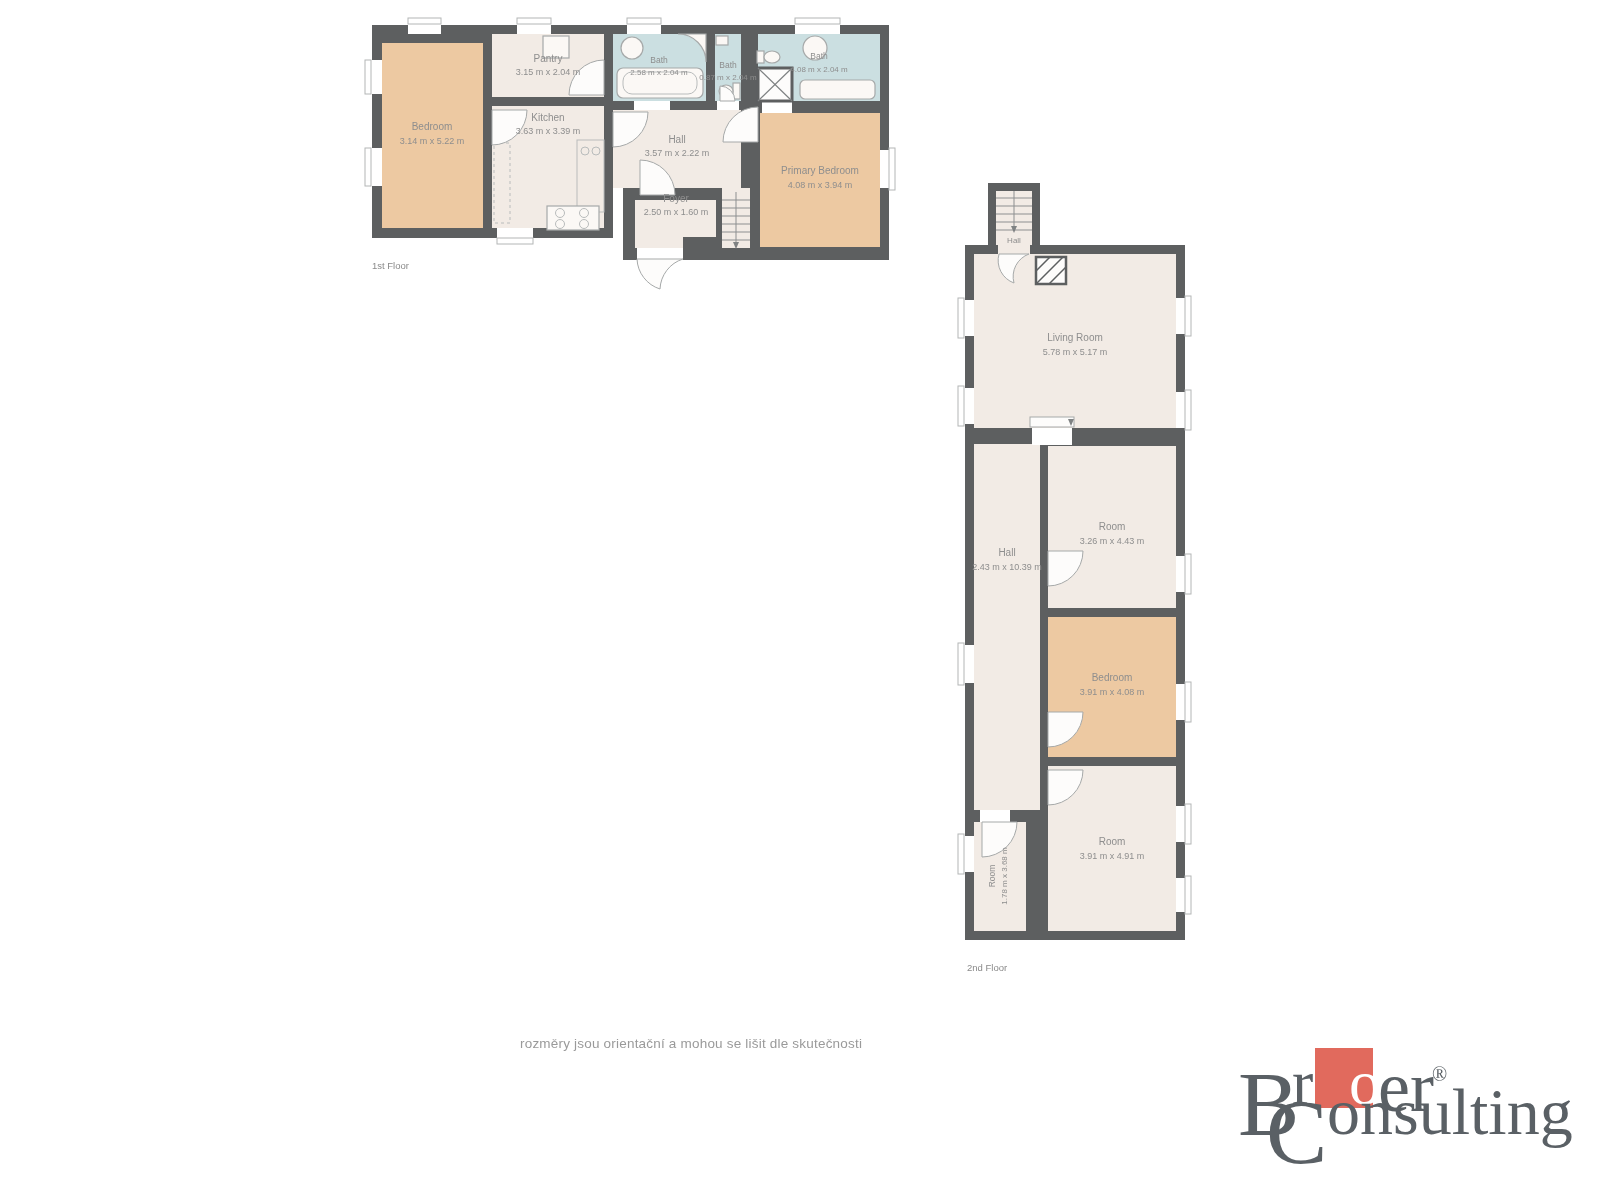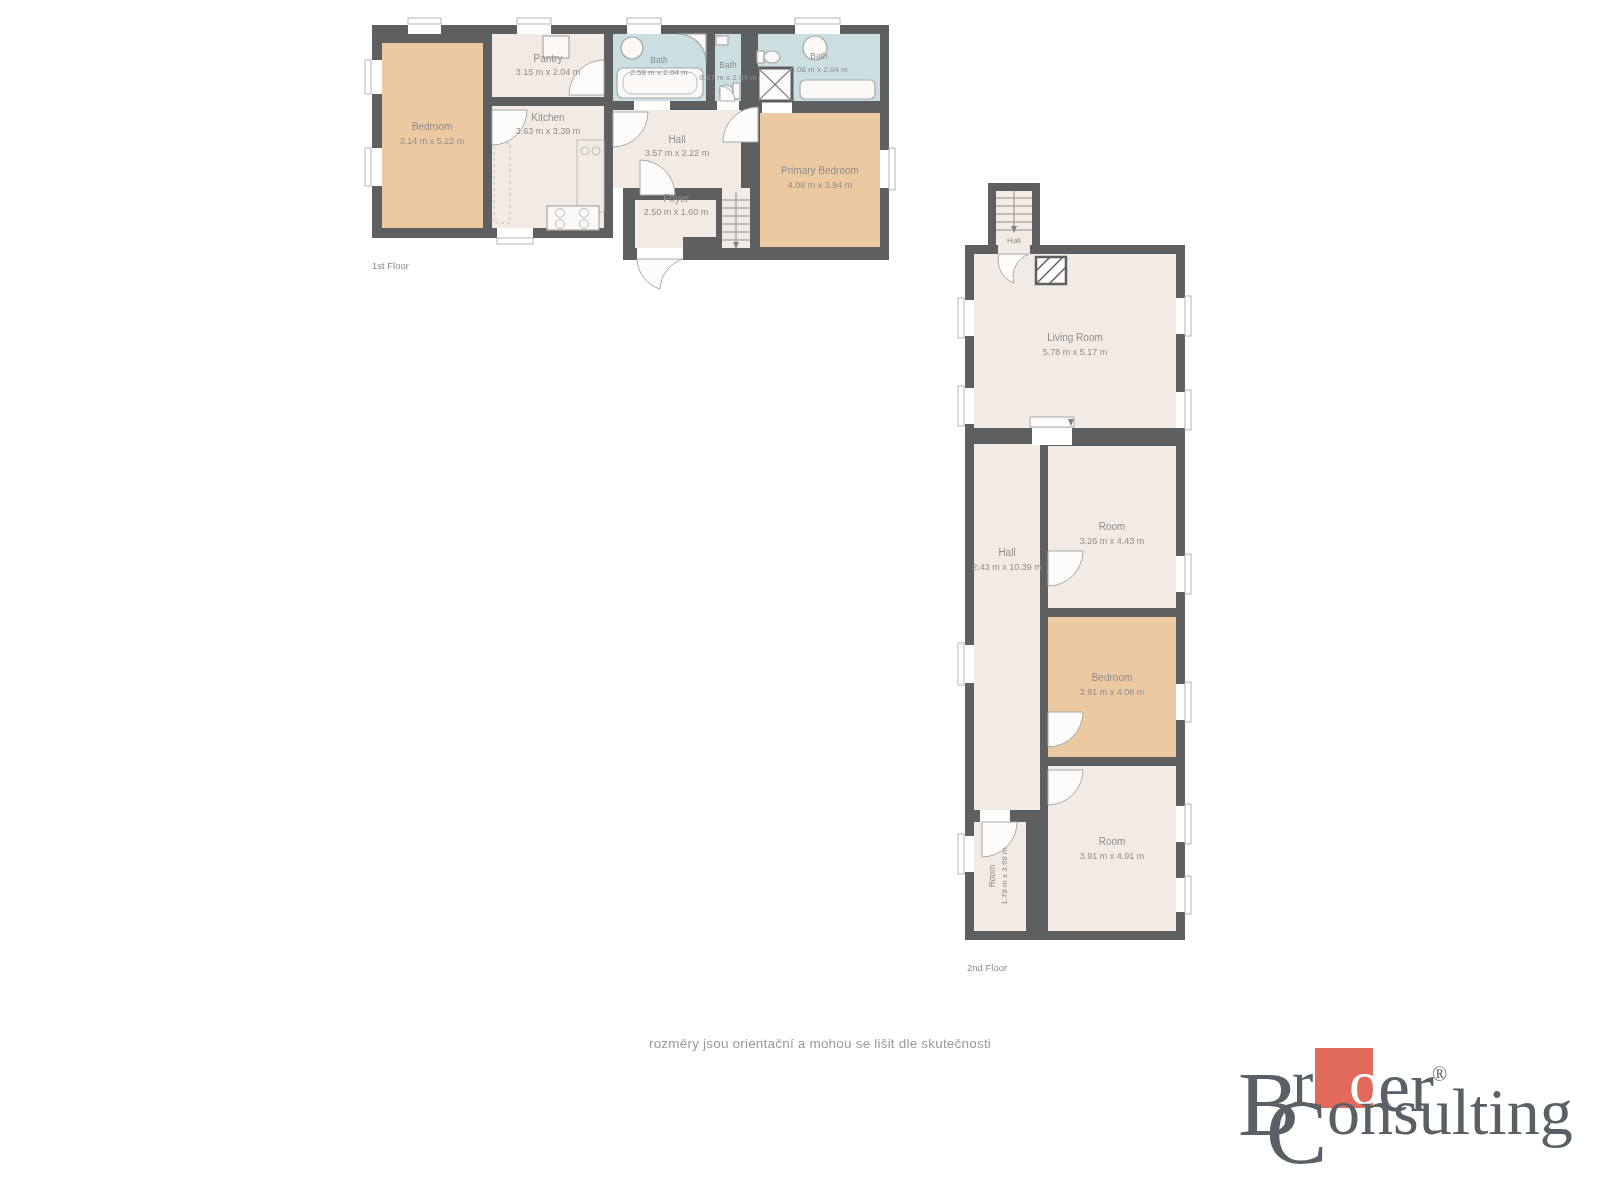--- a/index.html
+++ b/index.html
@@ -19,21 +19,21 @@
   .tread{stroke:#8d8f90;stroke-width:1;}
   .arrow{fill:#7f8283;}
   .chimney{fill:#fdfcfb;stroke:#5d5f60;stroke-width:2.5;}
   .hatch{stroke:#5d5f60;stroke-width:1.5;}
   text{fill:var(--label-text,#8e8e8e);}
   .rname{font-size:10px;font-family:"Liberation Sans",sans-serif;}
   .rdims{font-size:9px;font-family:"Liberation Sans",sans-serif;}
   .rname-sm{font-size:8.5px;font-family:"Liberation Sans",sans-serif;}
   .rdims-sm{font-size:8px;font-family:"Liberation Sans",sans-serif;}
   .floorlab{font-size:9.5px;fill:#8a8a8a;font-family:"Liberation Sans",sans-serif;}
-  .disclaimer{position:absolute;left:520px;top:1036px;width:600px;text-align:center;
+  .disclaimer{position:absolute;left:520px;top:1036px;width:600px;
               font-size:13.5px;color:#9a9a9a;letter-spacing:.2px;}
   
   .logo span{position:absolute;line-height:1;font-family:"Liberation Serif", serif;
              color:var(--logo-text,#5a6065);}
   .logo-initial1{left:1238px;top:1058px;font-size:92px;}
   .logo-part1{left:1292px;top:1051px;font-size:64px;}
   .logo-square{position:absolute;left:1315px;top:1048px;width:58px;height:60px;
                background:var(--logo-red,#e16a5d);}
   .logo-ok{left:1316px;top:1051px;font-size:64px;color:#ffffff !important;letter-spacing:-3px;padding-left:33px;}
   .logo-part2{left:1378px;top:1051px;font-size:72px;}

